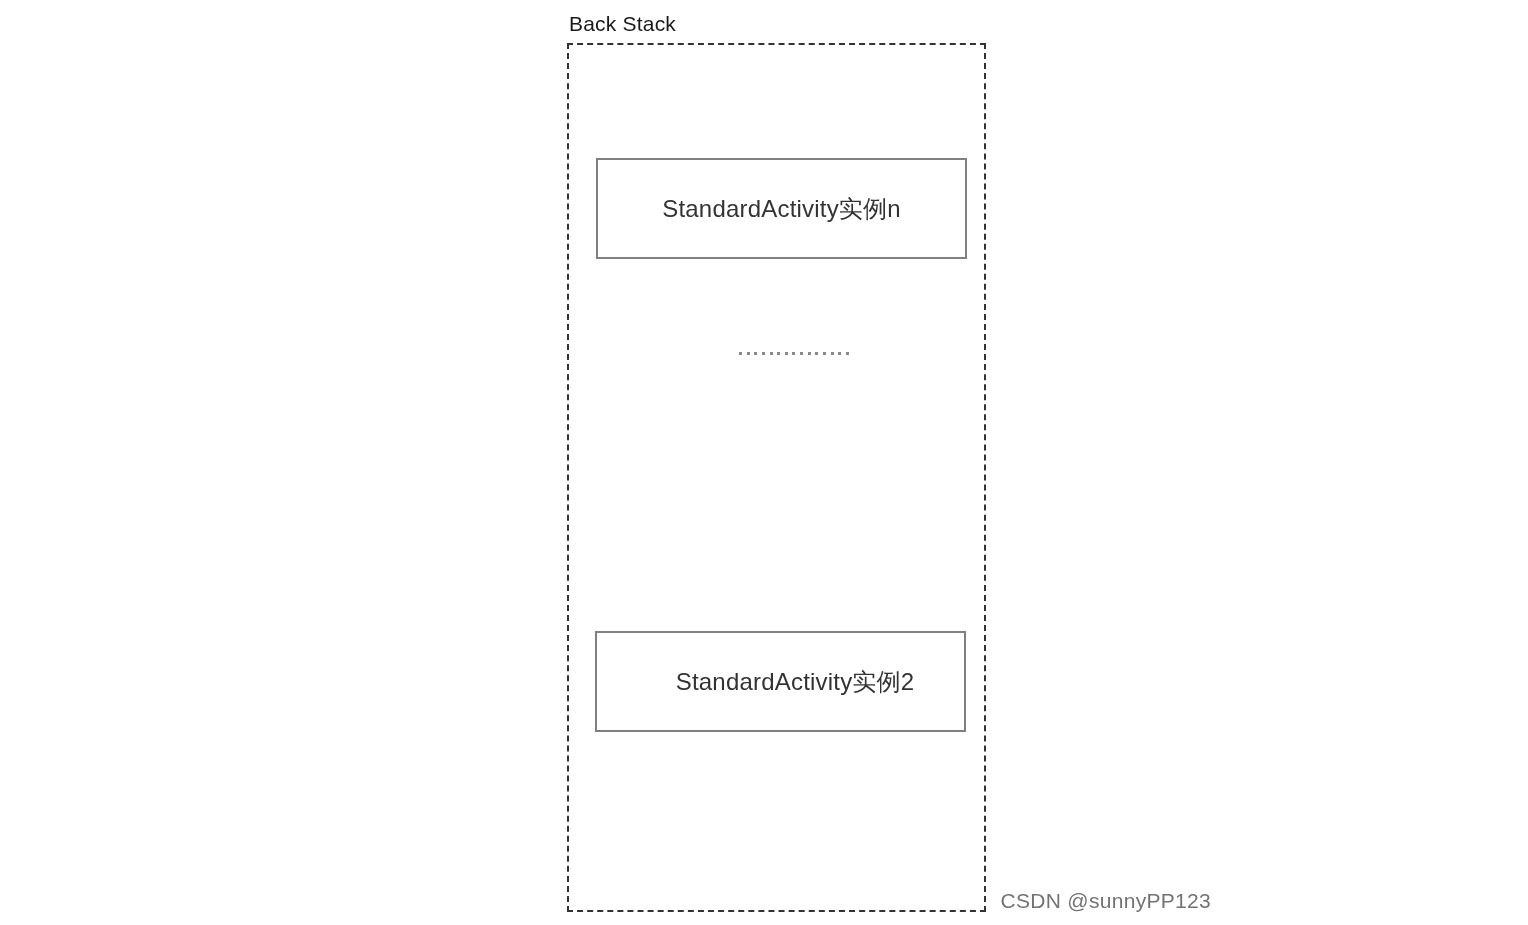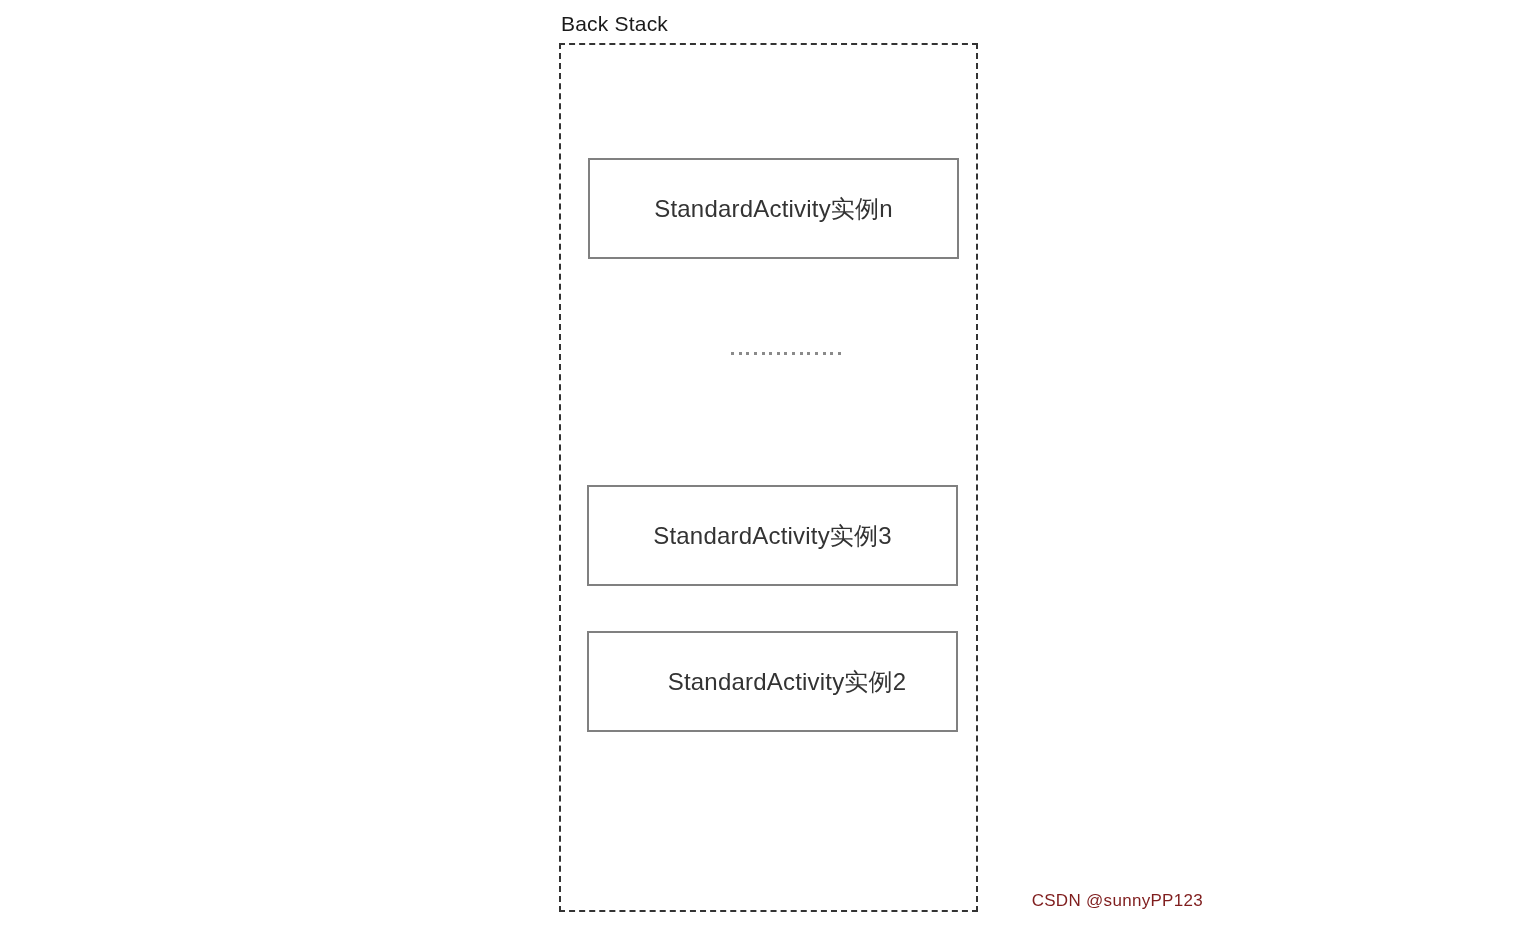--- a/index.html
+++ b/index.html
@@ -11,21 +11,21 @@
     width: 1528px;
     height: 925px;
     position: relative;
     overflow: hidden;
     font-family: "Liberation Sans", "DejaVu Sans", sans-serif;
     -webkit-font-smoothing: antialiased;
   }
 
   #canvas {
     position: absolute;
-    left: 4px;
+    left: 12px;
     top: 0;
     width: 1219px;
     height: 925px;
   }
 
   
   .stack-label {
     position: absolute;
     left: 557px;
     top: 11px;
@@ -89,23 +89,23 @@
     height: 3px;
     background: #8a8a8a;
     display: block;
   }
 
   
   .watermark {
     position: absolute;
     right: 20px;
     bottom: 14px;
-    font-size: 17px;
+    font-size: 21px;
     line-height: 20px;
-    color: #7f1d1d;
+    color: #737373;
     white-space: nowrap;
     letter-spacing: 0.3px;
   }
 </style>
 </head>
 <body>
 
 <div id="canvas">
 
   <div class="stack-label">Back Stack</div>
@@ -127,23 +127,20 @@
     <span class="dot"></span>
     <span class="dot"></span>
     <span class="dot"></span>
     <span class="dot"></span>
     <span class="dot"></span>
     <span class="dot"></span>
     <span class="dot"></span>
     <span class="dot"></span>
   </div>
 
-  <div class="activity-box box-3">
-    <span class="box-label">StandardActivity实例3</span>
-  </div>
 
   <div class="activity-box box-2">
     <span class="box-label">StandardActivity实例2</span>
   </div>
 
 
   <div class="watermark">CSDN @sunnyPP123</div>
 
 </div>
 

